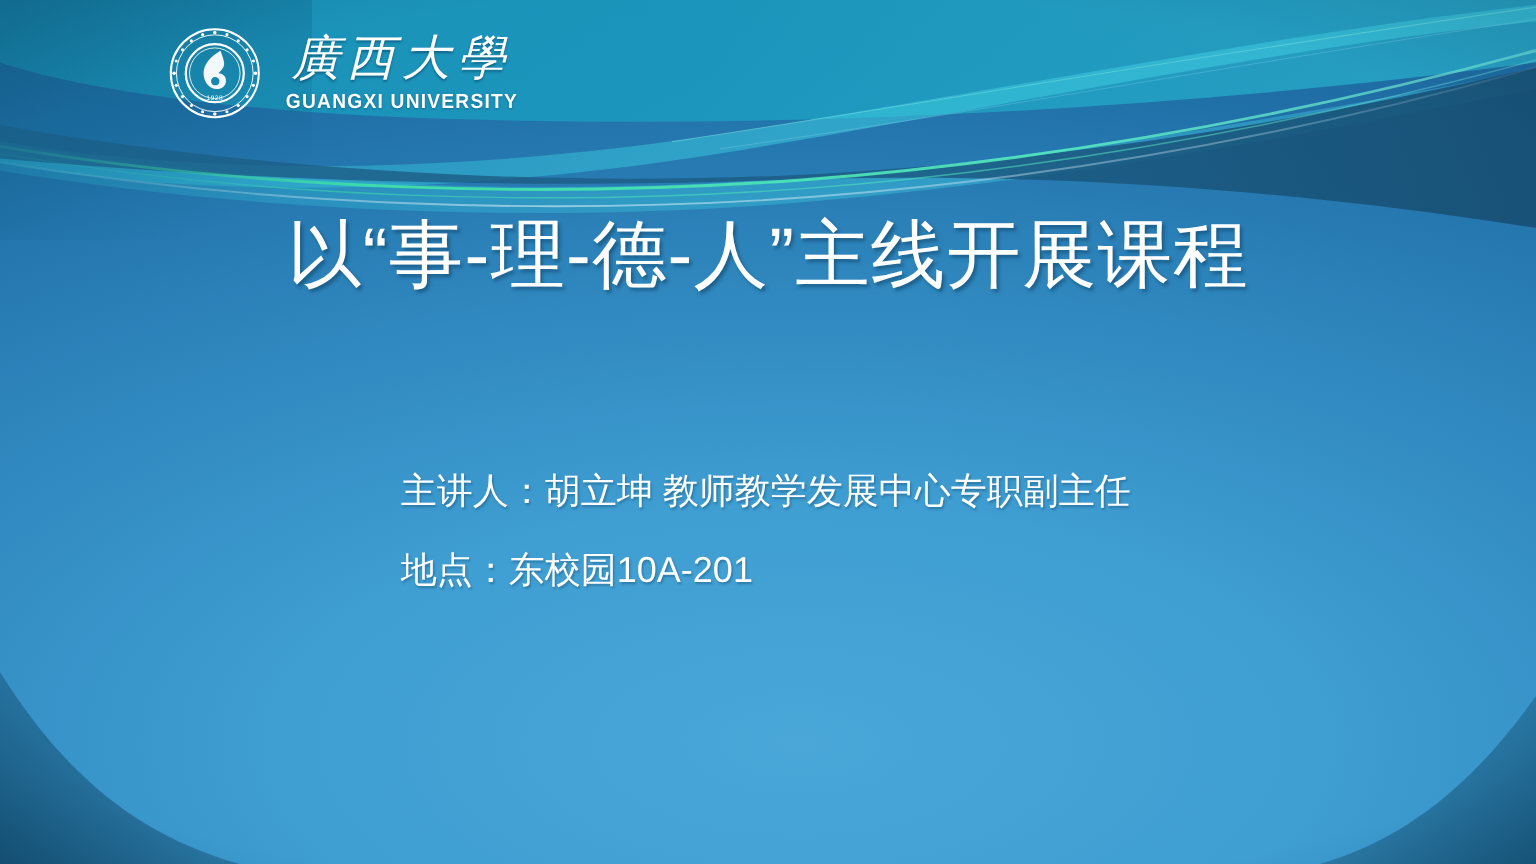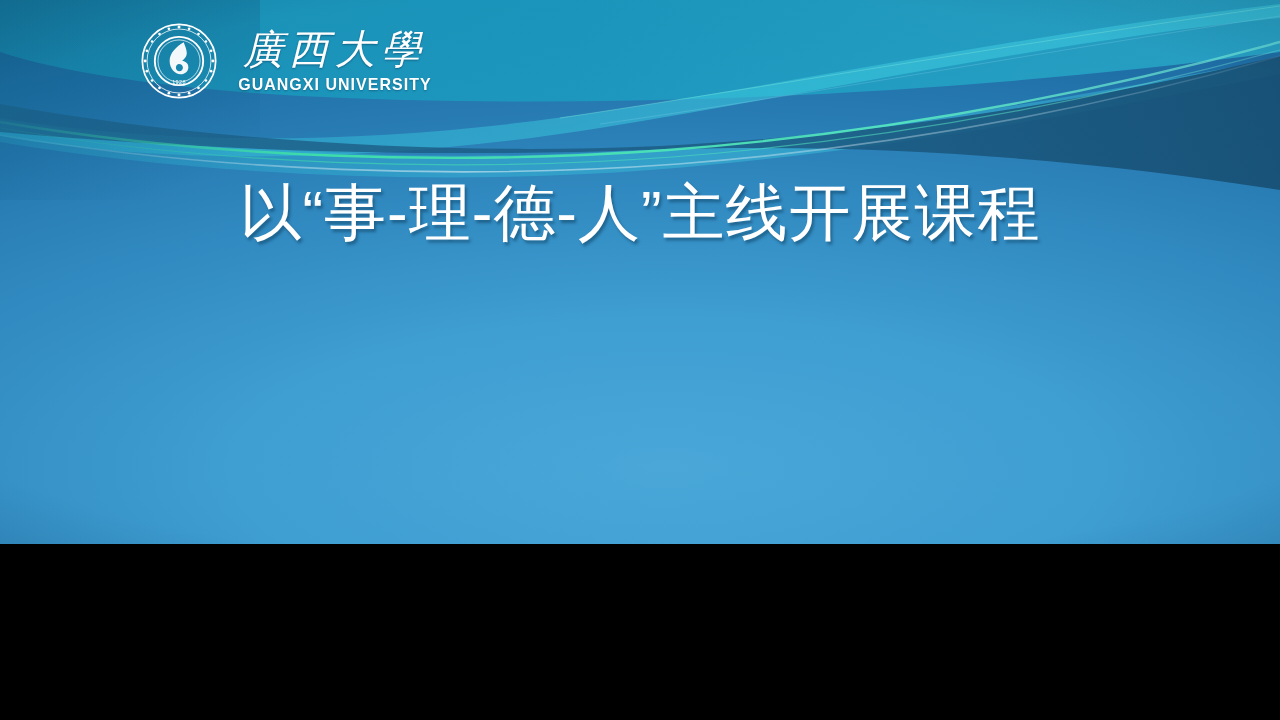--- a/index.html
+++ b/index.html
@@ -8,21 +8,21 @@
     padding: 0;
     background: #000;
   }
   body {
     font-family: "Liberation Sans", "DejaVu Sans", sans-serif;
   }
 
   #slide {
     position: relative;
     width: 1280px;
-    height: 544px;
+    height: 720px;
     overflow: hidden;
     background: #3a9bd0;
   }
 
   
   .bg-base {
     position: absolute;
     inset: 0;
     background:
       radial-gradient(130% 105% at 52% 86%, #4aa7d8 0%, #3f9ed2 26%, #2e86bd 52%, #1f6ea6 76%, #17608f 100%);
@@ -233,15 +233,17 @@
       <div class="cn-name">廣西大學</div>
       <div class="en-name">GUANGXI UNIVERSITY</div>
     </div>
   </div>
 
   <div class="title-block">
     <div class="title-line">以“事-理-德-人”主线开展课程</div>
   </div>
 
   <div class="info-block">
+    <div class="info-line">主讲人：胡立坤  教师教学发展中心专职副主任</div>
+    <div class="info-line">地点：东校园10A-201</div>
   </div>
 
 </div>
 
 </body></html>

